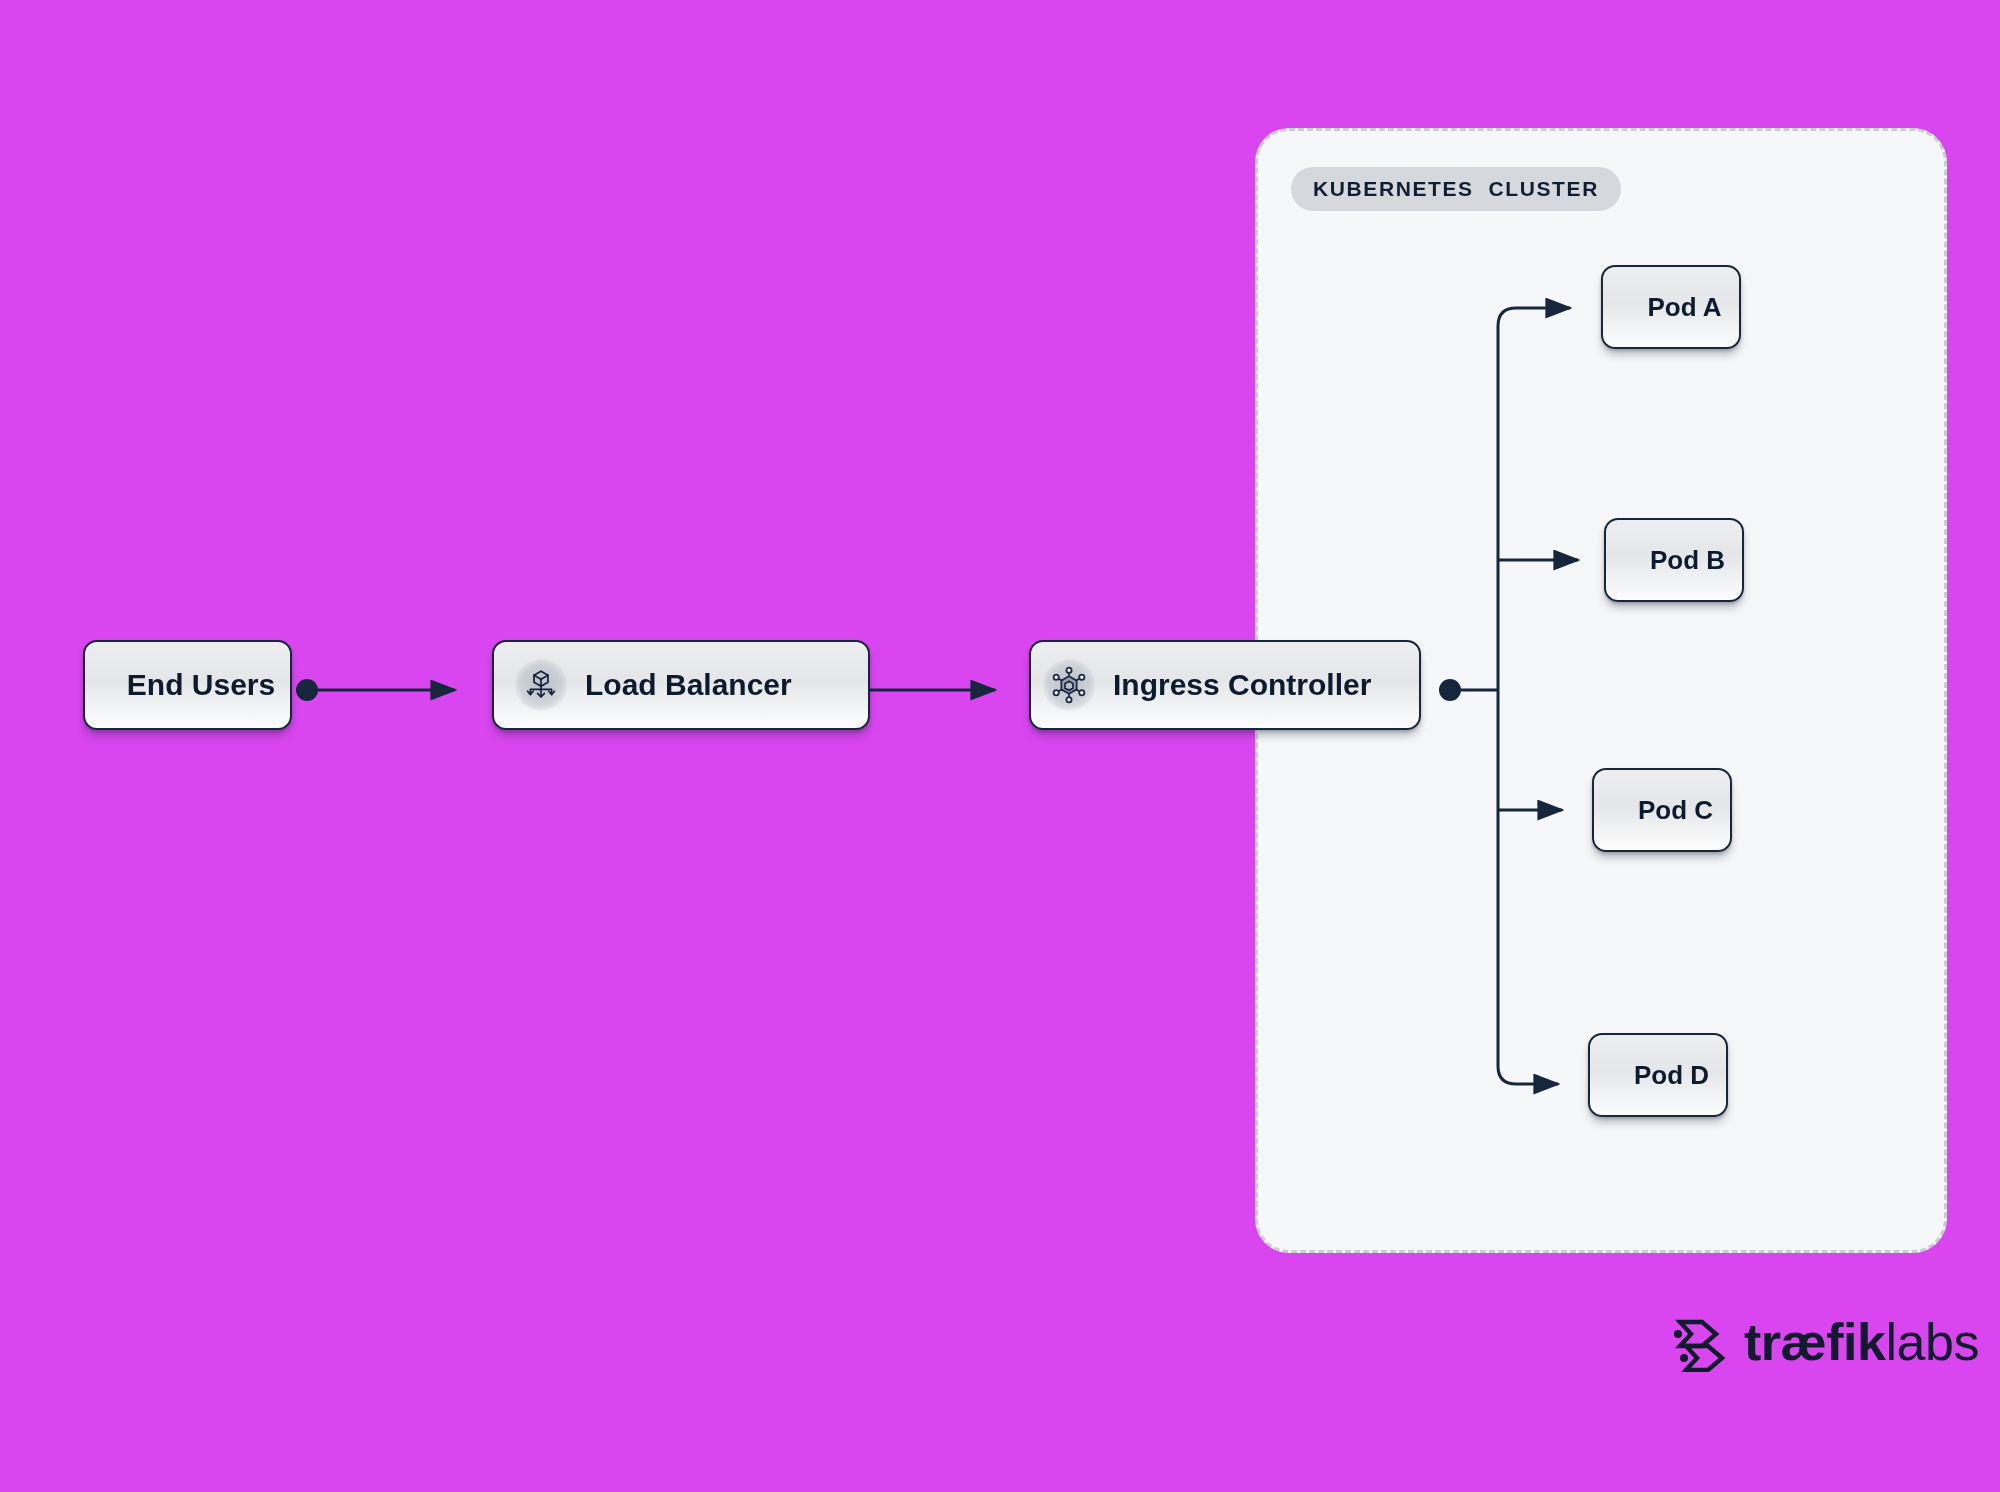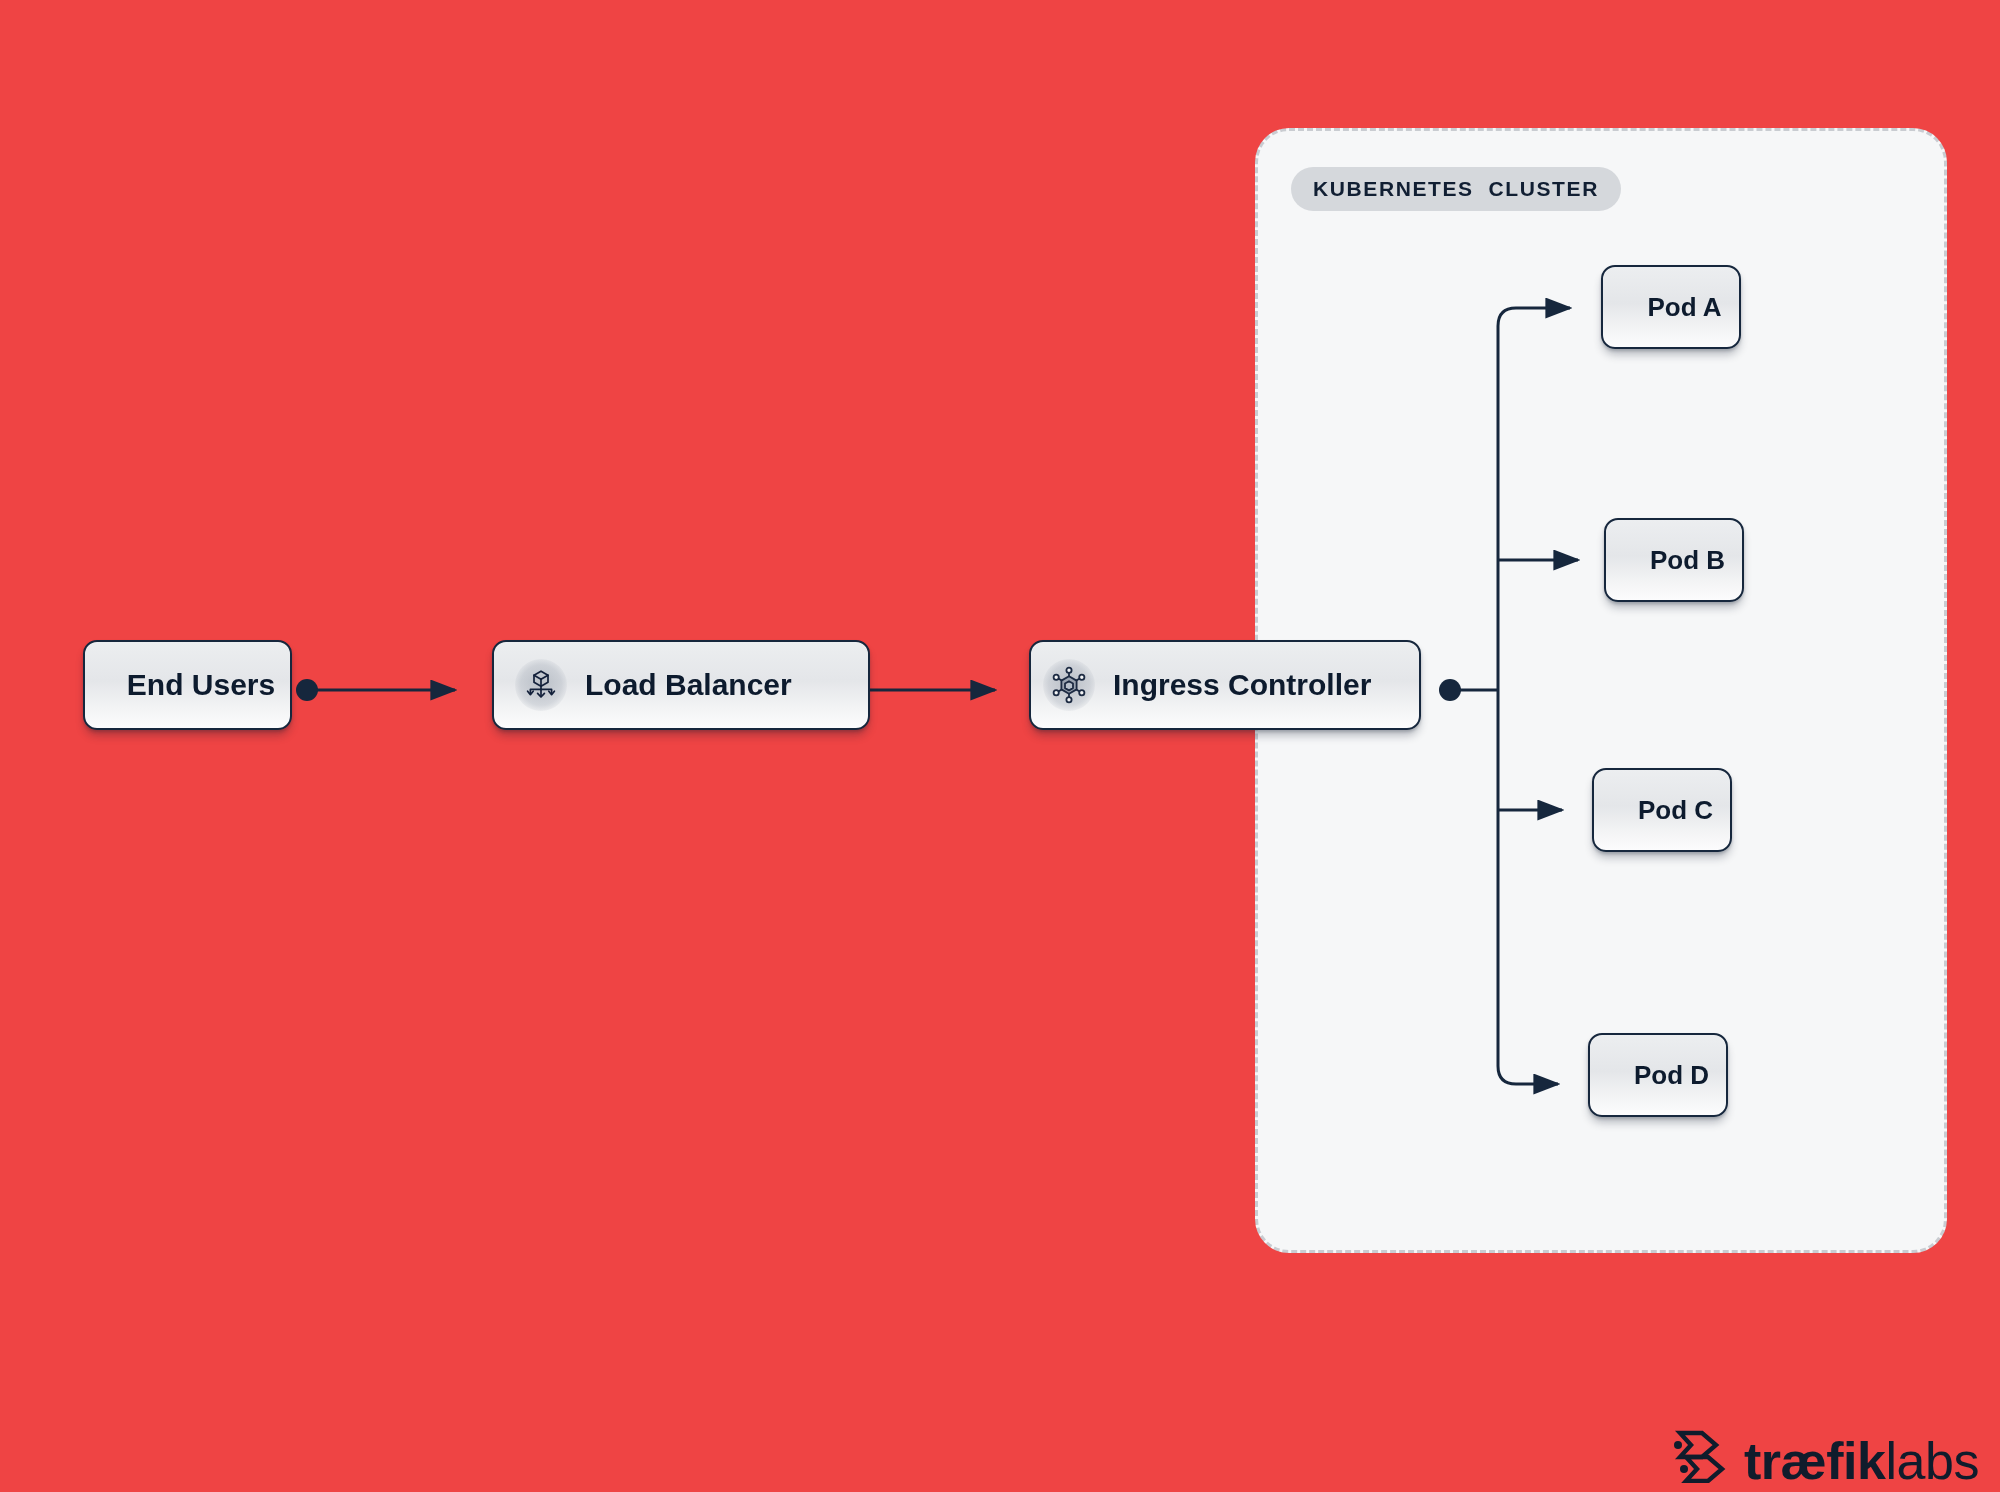--- a/index.html
+++ b/index.html
@@ -7,21 +7,21 @@
     padding: 0;
     background: #ffffff;
   }
   body {
     font-family: "Liberation Sans", sans-serif;
   }
   #canvas {
     position: relative;
     width: 2000px;
     height: 1492px;
-    background: #ef4444;
+    background: #d946ef;
     overflow: hidden;
   }
 
   
   .cluster {
     position: absolute;
     left: 1255px;
     top: 128px;
     width: 692px;
     height: 1125px;
@@ -125,23 +125,23 @@
     top: 0;
     width: 2000px;
     height: 1492px;
     pointer-events: none;
   }
 
   
   #logo {
     position: absolute;
     left: 1672px;
-    top: 1427px;
-    display: flex;
-    align-items: flex-end;
+    top: 1316px;
+    display: flex;
+    align-items: flex-start;
   }
   #logo .mark { margin-right: 14px; display: block; }
   #logo .wordmark {
     font-size: 52px;
     letter-spacing: -0.5px;
     color: #101c2c;
     line-height: 1;
     white-space: pre;
   }
   #logo .wordmark .strong { font-weight: 700; }

